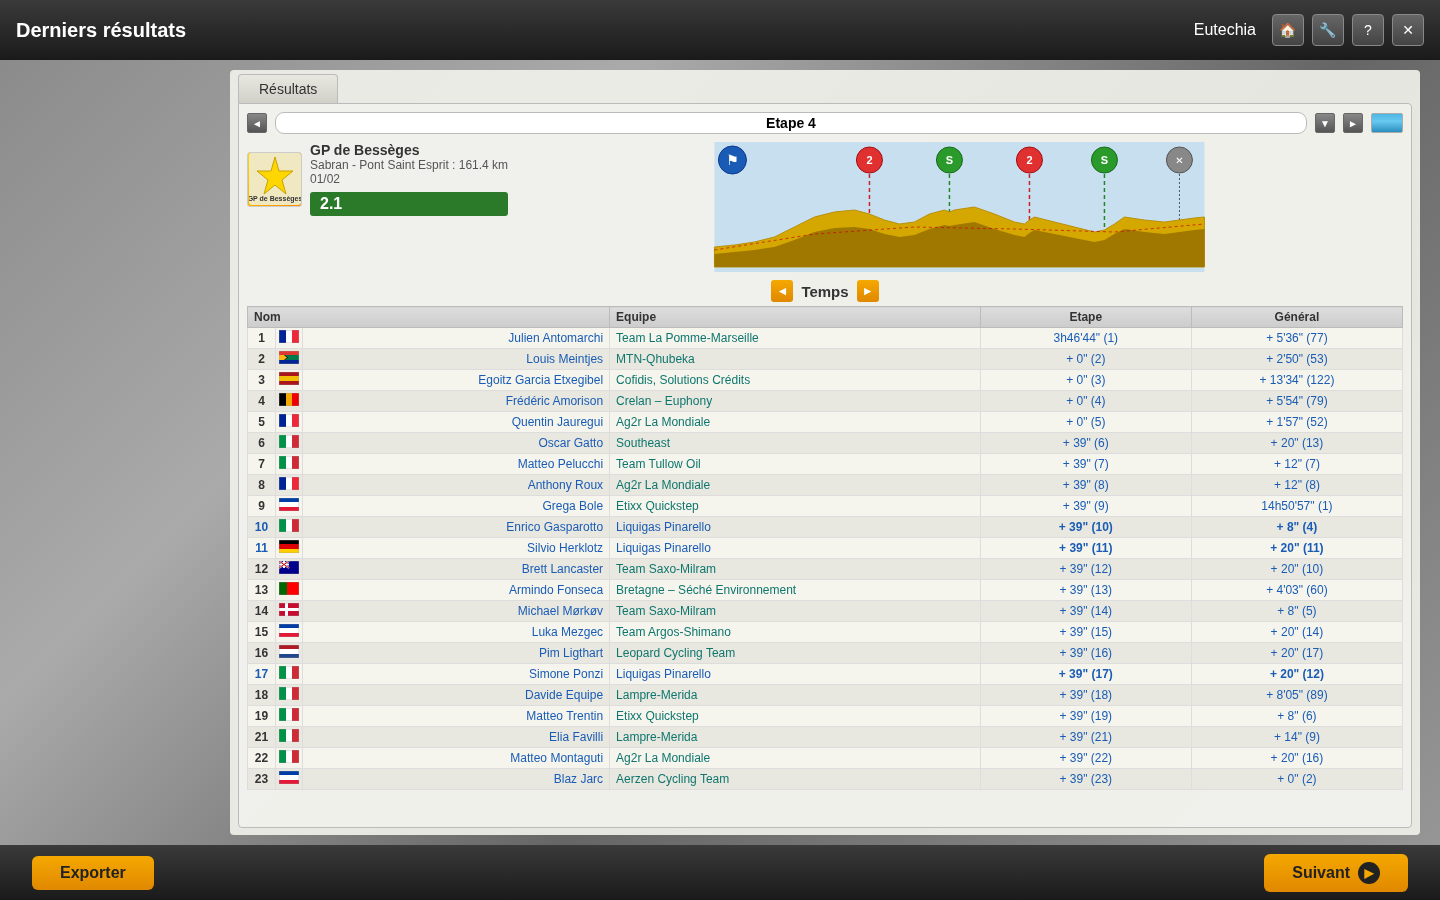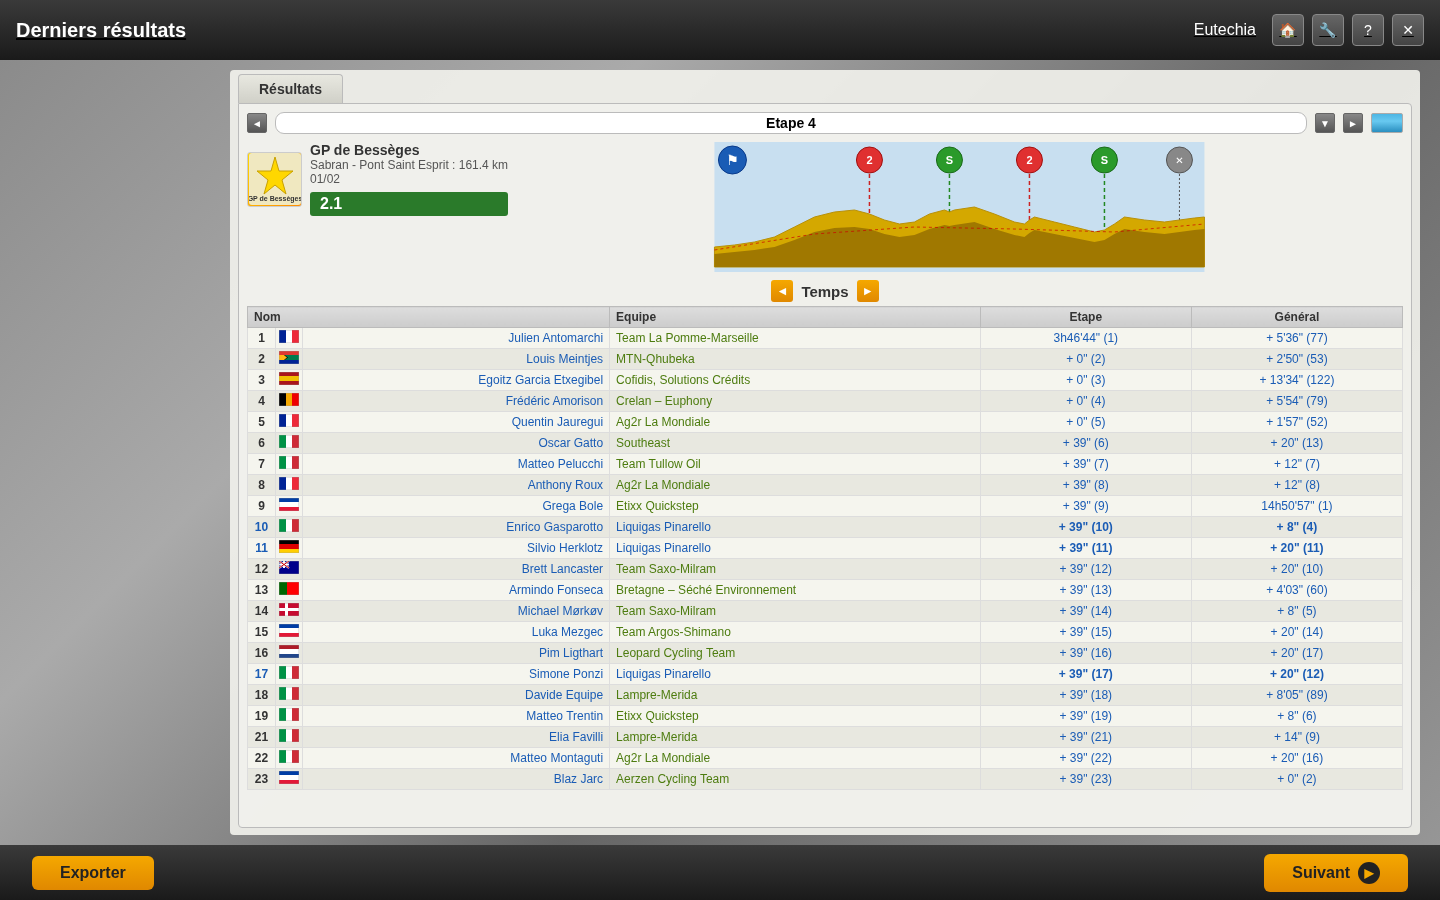--- a/index.html
+++ b/index.html
@@ -24,21 +24,20 @@
     .titlebar {
       position: absolute;
       top: 0; left: 0; right: 0;
       height: 60px;
       background: linear-gradient(180deg, #3a3a3a 0%, #1a1a1a 100%);
       display: flex;
       align-items: center;
       justify-content: space-between;
       padding: 0 16px;
       z-index: 10;
-      text-decoration: underline;
     }
     .titlebar-title {
       color: #fff;
       font-size: 20px;
       font-weight: bold;
     }
     .titlebar-right {
       display: flex;
       align-items: center;
       gap: 8px;
@@ -117,21 +116,21 @@
       display: flex;
       background: transparent;
     }
     .tab {
       background: linear-gradient(180deg, #e8e8e0 0%, #d0d0c8 100%);
       border: 1px solid #bbb;
       border-bottom: none;
       border-radius: 4px 4px 0 0;
       padding: 6px 20px;
       font-size: 14px;
-      font-weight: bold;
+      font-weight: normal;
       color: #333;
       cursor: pointer;
       margin-top: 4px;
       margin-left: 8px;
     }
 
     
     .content-area {
       background: rgba(240,240,235,0.97);
       border: 1px solid #bbb;
@@ -297,21 +296,21 @@
       width: 26px;
       padding: 2px 3px;
     }
     .results-table tbody td.name {
       text-align: right;
       color: #1a5cb5;
       min-width: 160px;
     }
     .results-table tbody td.team {
       text-align: left;
-      color: #4d7c0f;
+      color: #0f766e;
       min-width: 180px;
     }
     .results-table tbody td.time-col {
       color: #1a5cb5;
       min-width: 110px;
     }
     .results-table tbody td.gen-col {
       color: #1a5cb5;
       min-width: 110px;
     }

